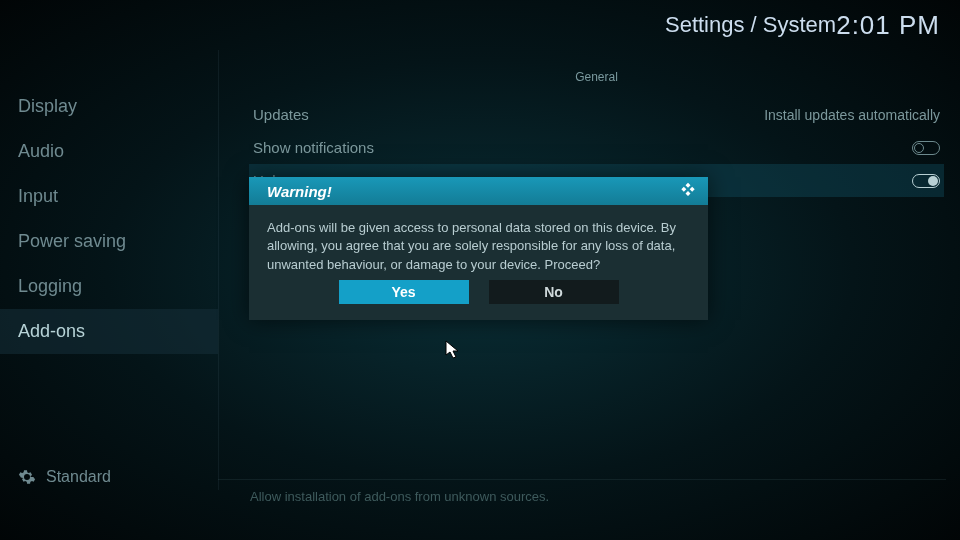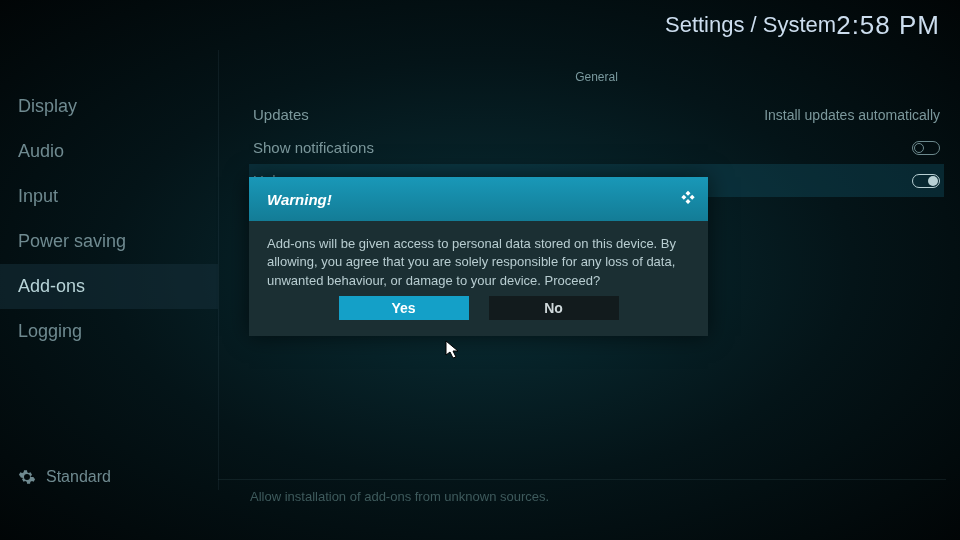--- a/index.html
+++ b/index.html
@@ -96,21 +96,21 @@
   
   .dialog {
     position: absolute;
     left: 249px; top: 177px;
     width: 459px;
     background: #1b2f33;
     box-shadow: 0 0 22px rgba(0,0,0,0.6);
   }
   .dialog-header {
     background: linear-gradient(#1998b8, #137c96);
-    height: 44px;
+    height: 28px;
     display: flex;
     align-items: center;
     justify-content: space-between;
     padding: 0 10px 0 18px;
     color: #fff;
     font-size: 15px;
     font-weight: bold;
     font-style: italic;
   }
   .dialog-body {
@@ -139,31 +139,31 @@
     width: 16px; height: 20px;
     pointer-events: none;
   }
   .kodi-logo { width: 20px; height: 20px; }
 </style>
 </head>
 <body>
 
 <div class="header">
   <div class="breadcrumb">Settings / System</div>
-  <div class="clock">2:58 PM</div>
+  <div class="clock">2:01 PM</div>
 </div>
 
 <div class="main">
   <div class="sidebar">
     <div class="sidebar-item"><span>Display</span></div>
     <div class="sidebar-item"><span>Audio</span></div>
     <div class="sidebar-item"><span>Input</span></div>
     <div class="sidebar-item"><span>Power saving</span></div>
+    <div class="sidebar-item"><span>Logging</span></div>
     <div class="sidebar-item selected"><span>Add-ons</span></div>
-    <div class="sidebar-item"><span>Logging</span></div>
   </div>
 
   <div class="content">
     <div class="section-title">General</div>
 
     <div class="setting-row">
       <span>Updates</span>
       <span class="setting-value">Install updates automatically</span>
     </div>
     <div class="setting-row">

